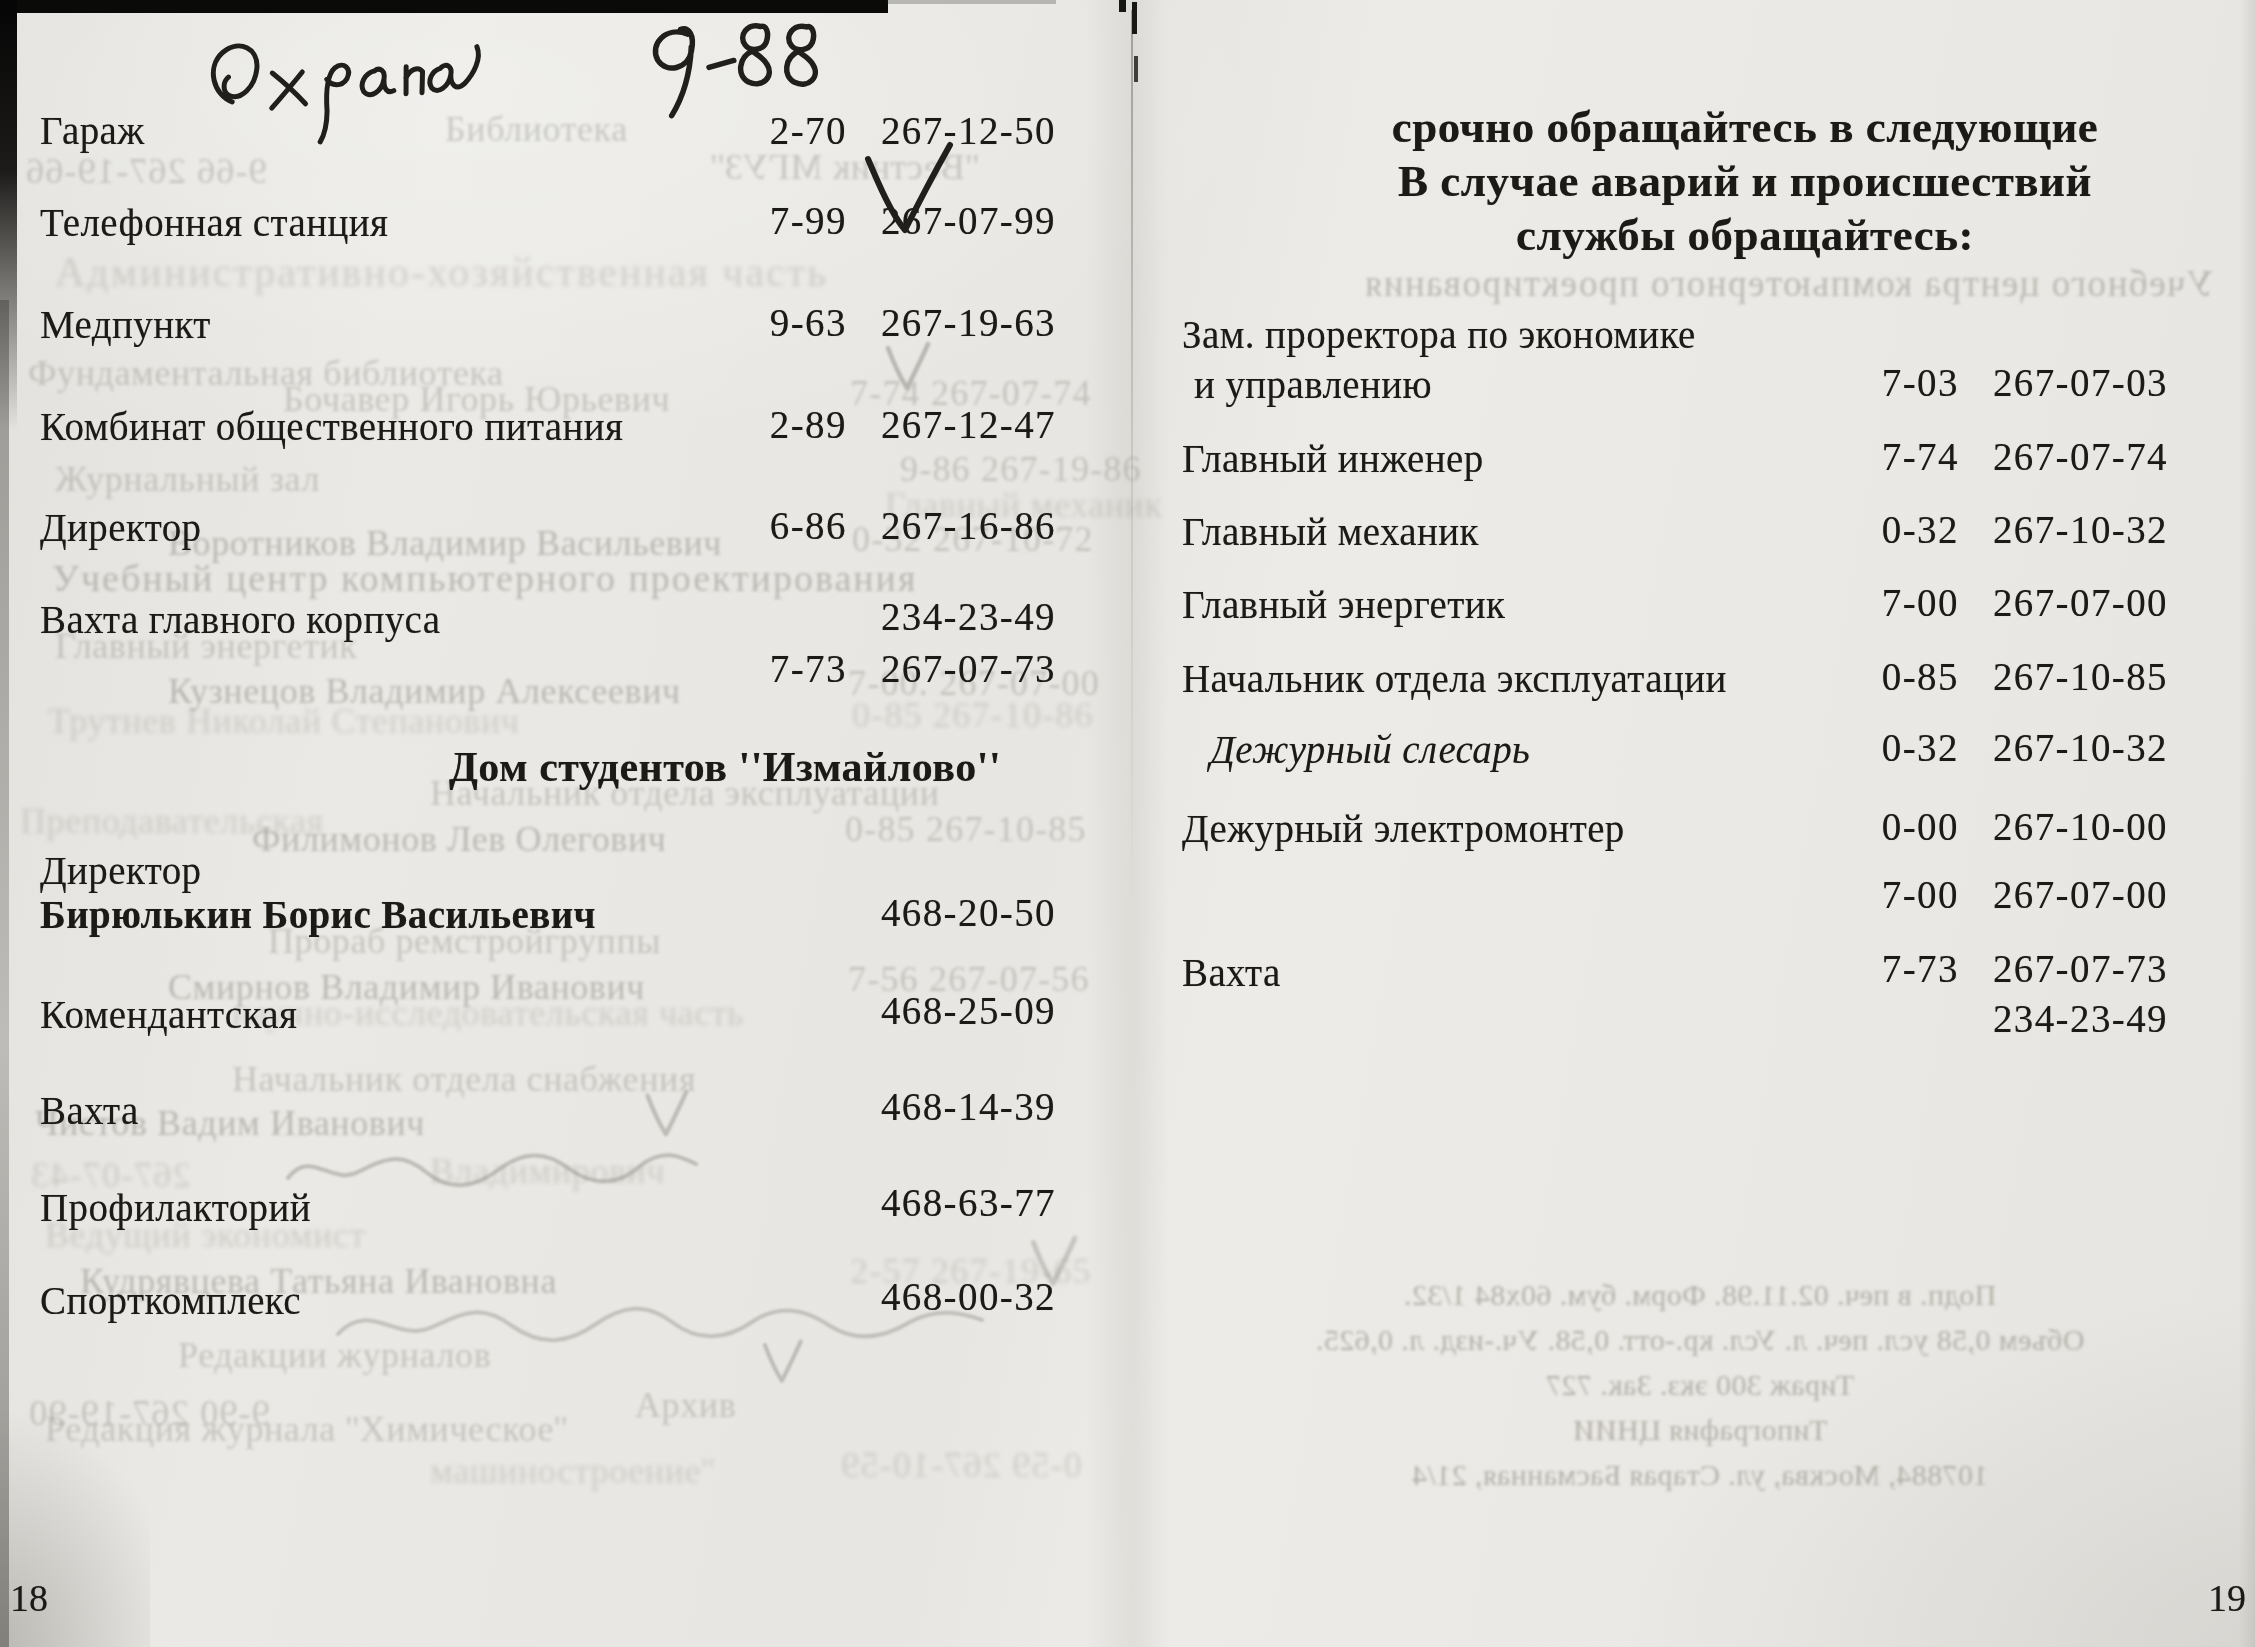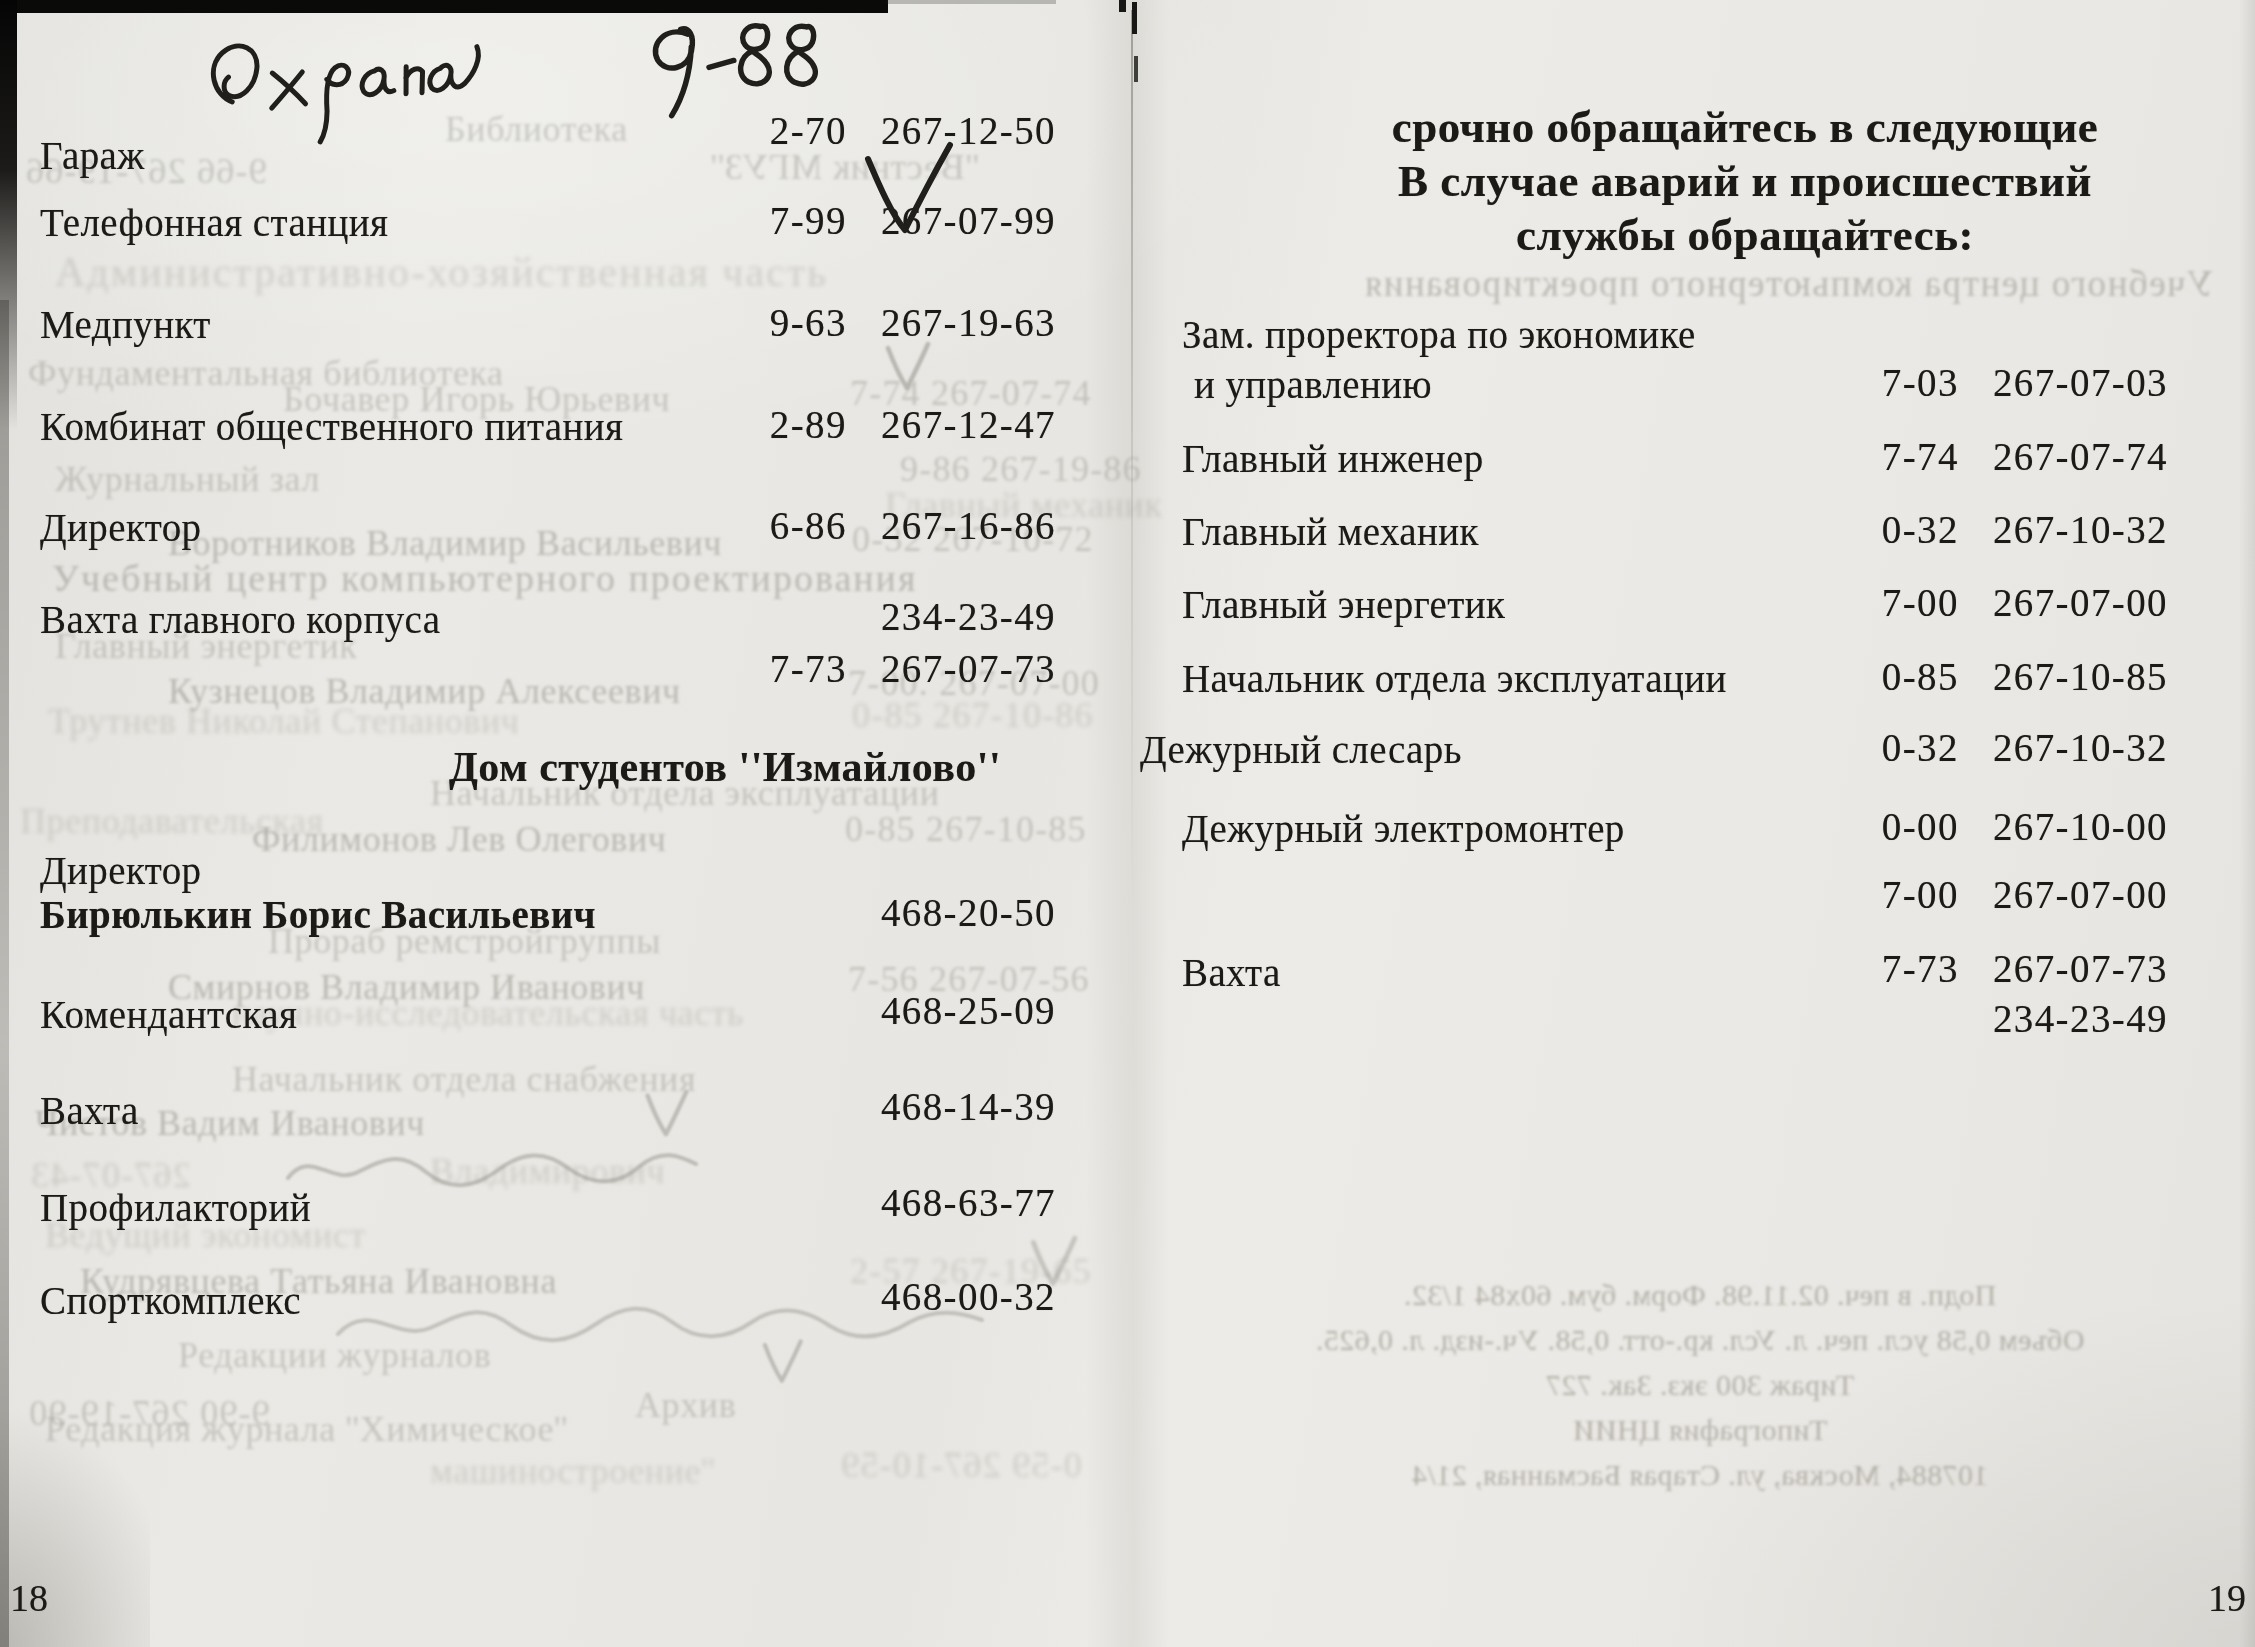--- a/index.html
+++ b/index.html
@@ -131,21 +131,21 @@
   <span class="ghost m d1" style="left:1326px;top:262px;width:925px;text-align:center;font-size:37px;letter-spacing:1.5px;">Учебного центра компьютерного проектирования</span>
   <div class="ghost-block" style="left:1295px;top:1272px;width:810px;">
     <div>Подп. в печ. 02.11.98. Форм. бум. 60х84 1/32.</div>
     <div>Объем 0,58 усл. печ. л. Усл. кр.-отт. 0,58. Уч.-изд. л. 0,625.</div>
     <div>Тираж 300 экз. Зак. 727</div>
     <div>Типография ЦНИИ</div>
     <div>107884, Москва, ул. Старая Басманная, 21/4</div>
   </div>
 
   <div>
-    <span class="t lbl" style="left:40px;top:108px;margin-top:25px;">Гараж</span>
+    <span class="t lbl" style="left:40px;top:108px;">Гараж</span>
     <span class="t nums" style="right:1199px;top:108px;">
         <i>2-70</i>
         <i>267-12-50</i>
       </span>
 
     <span class="t lbl" style="left:40px;top:200px;">Телефонная станция</span>
     <span class="t nums" style="right:1199px;top:198px;">
         <i>7-99</i>
         <i>267-07-99</i>
       </span>
@@ -258,21 +258,21 @@
         <i>7-00</i>
         <i>267-07-00</i>
       </span>
 
     <span class="t lbl" style="left:1182px;top:656px;">Начальник отдела эксплуатации</span>
     <span class="t nums" style="right:87px;top:654px;">
         <i>0-85</i>
         <i>267-10-85</i>
       </span>
 
-    <span class="t lbl" style="left:1140px;top:727px;">Дежурный слесарь</span>
+    <span class="t lbl" style="left:1210px;top:727px;font-style:italic;">Дежурный слесарь</span>
     <span class="t nums" style="right:87px;top:725px;">
         <i>0-32</i>
         <i>267-10-32</i>
       </span>
 
     <span class="t lbl" style="left:1182px;top:806px;">Дежурный электромонтер</span>
     <span class="t nums" style="right:87px;top:804px;">
         <i>0-00</i>
         <i>267-10-00</i>
       </span>

